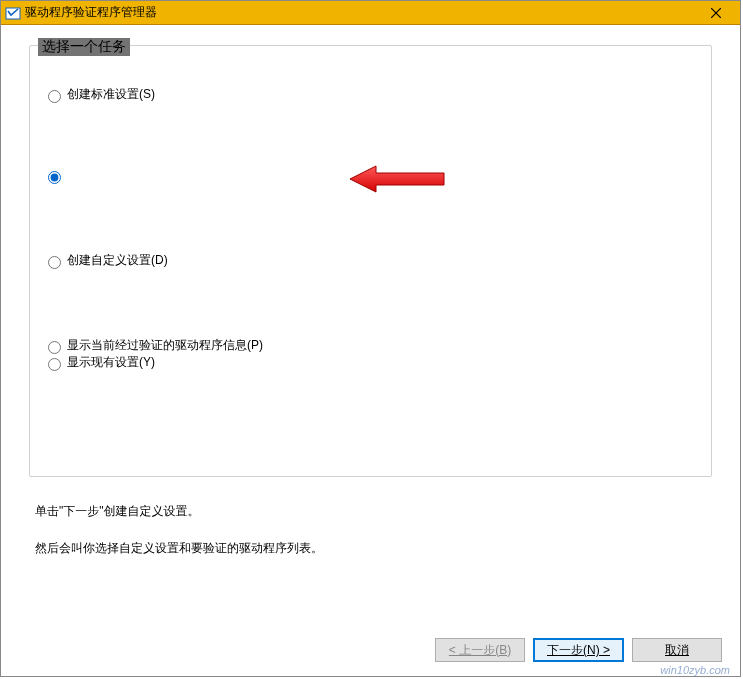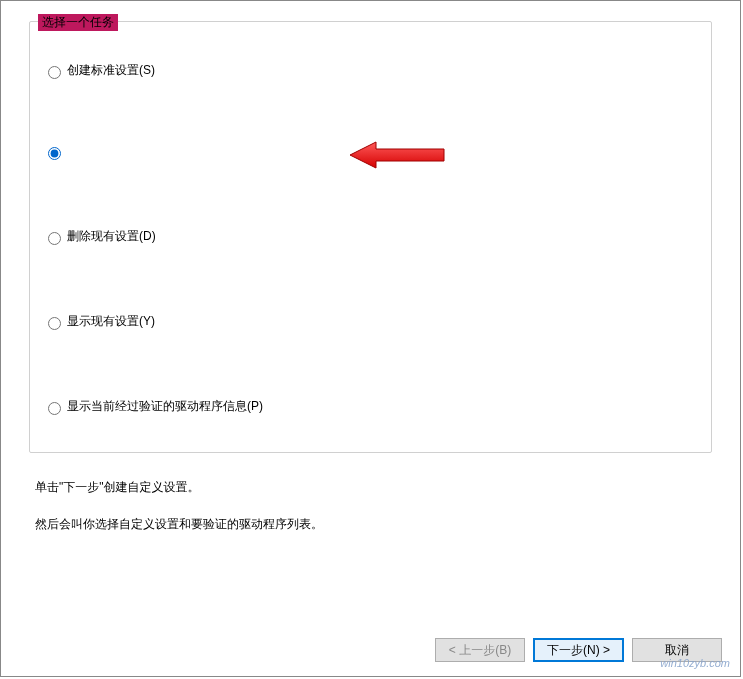--- a/index.html
+++ b/index.html
@@ -63,23 +63,23 @@
       border: 1px solid #d0d0d0;
       border-radius: 2px;
       padding: 40px 18px 24px 18px;
       position: relative;
       height: 432px;
     }
     .fieldset-legend {
       position: absolute;
       top: -8px;
       left: 8px;
-      background: #be185d;
+      background: #737373;
       padding: 0 4px;
-      font-size: 12px;
+      font-size: 14px;
       color: #000;
     }
     .radio-row {
       display: flex;
       align-items: flex-end;
       margin-bottom: 68px;
       position: relative;
     }
     .radio-row:last-of-type {
       margin-bottom: 0;
@@ -119,32 +119,33 @@
     }
     .btn {
       min-width: 90px;
       height: 24px;
       border: 1px solid #adadad;
       background: #e1e1e1;
       font-size: 12px;
       font-family: inherit;
       cursor: pointer;
       padding: 0 12px;
+      text-decoration: underline;
     }
     .btn:disabled {
       color: #888;
       cursor: default;
     }
     .btn.primary {
       border: 2px solid #0078d7;
       background: #e5f1fb;
     }
     .watermark {
       position: absolute;
-      bottom: 7px;
+      bottom: 0;
       right: 10px;
       pointer-events: none;
       opacity: 0.9;
     }
     .watermark-url {
       font-size: 11px;
       color: #8aa5cc;
       text-align: right;
       font-style: italic;
     }
@@ -158,20 +159,35 @@
       -webkit-text-fill-color: transparent;
       color: #1968c9;
       letter-spacing: -1px;
     }
   </style>
 </head>
 <body>
 
 <div class="window">
 
+  <div class="titlebar">
+    <span class="titlebar-icon">
+      <svg viewBox="0 0 16 16">
+        <rect x="1" y="3" width="14" height="11" fill="#fff" stroke="#1060c0" stroke-width="1"></rect>
+        <path d="M3 6 L6 10 L13 4" stroke="#1060c0" stroke-width="1.6" fill="none"></path>
+      </svg>
+    </span>
+    <span class="titlebar-text">驱动程序验证程序管理器</span>
+    <div class="titlebar-close">
+      <svg viewBox="0 0 10 10">
+        <line x1="0" y1="0" x2="10" y2="10" stroke="#000" stroke-width="1.2"></line>
+        <line x1="10" y1="0" x2="0" y2="10" stroke="#000" stroke-width="1.2"></line>
+      </svg>
+    </div>
+  </div>
 
   <div class="content-area">
     <div class="fieldset">
       <div class="fieldset-legend">选择一个任务</div>
 
       <div class="radio-row">
         <input type="radio" name="task" class="radio-input" style="">
         <label class="radio-label">创建标准设置(S)</label>
       </div>
 
@@ -185,31 +201,31 @@
                 <stop offset="100%" stop-color="#d40000"></stop>
               </linearGradient>
             </defs>
             <polygon points="2,16 28,3 28,10 96,10 96,22 28,22 28,29" fill="url(#arrG)" stroke="#a00000" stroke-width="1"></polygon>
           </svg>
         </span>
       </div>
 
       <div class="radio-row">
         <input type="radio" name="task" class="radio-input" style="">
-        <label class="radio-label">删除现有设置(D)</label>
+        <label class="radio-label">创建自定义设置(D)</label>
+      </div>
+
+      <div class="radio-row" style="margin-bottom:0">
+        <input type="radio" name="task" class="radio-input" style="">
+        <label class="radio-label">显示当前经过验证的驱动程序信息(P)</label>
       </div>
 
       <div class="radio-row">
         <input type="radio" name="task" class="radio-input" style="">
         <label class="radio-label">显示现有设置(Y)</label>
-      </div>
-
-      <div class="radio-row" style="margin-bottom:0">
-        <input type="radio" name="task" class="radio-input" style="">
-        <label class="radio-label">显示当前经过验证的驱动程序信息(P)</label>
       </div>
     </div>
 
     <div class="instructions">
       <p>单击"下一步"创建自定义设置。</p>
       <p>然后会叫你选择自定义设置和要验证的驱动程序列表。</p>
     </div>
   </div>
 
   <div class="button-bar">

